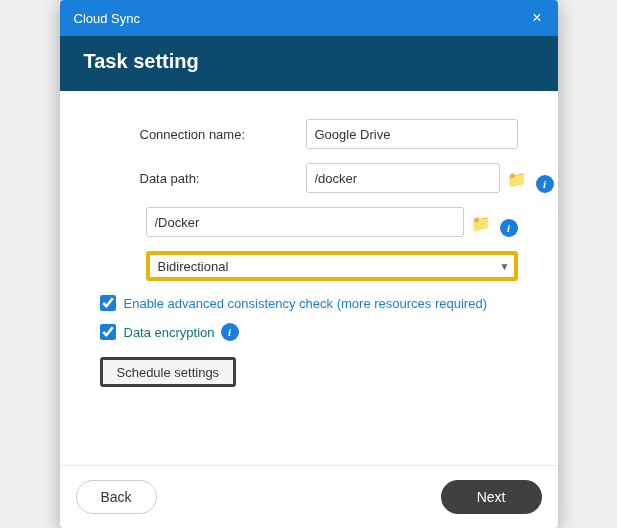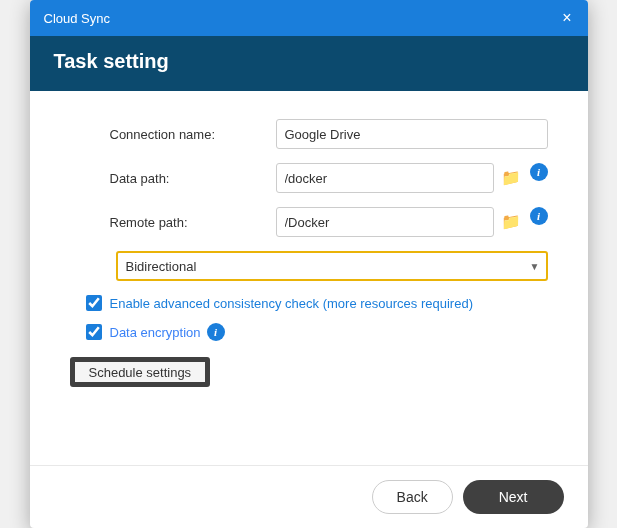--- a/index.html
+++ b/index.html
@@ -7,21 +7,21 @@
       font-family: -apple-system, BlinkMacSystemFont, 'Segoe UI', Arial, sans-serif;
       background: #f0f0f0;
       display: flex;
       align-items: center;
       justify-content: center;
       width: 617px;
       height: 528px;
       overflow: hidden;
     }
     .dialog {
-      width: 558px;
+      width: 498px;
       height: 528px;
       background: #fff;
       border-radius: 4px;
       display: flex;
       flex-direction: column;
       box-shadow: 0 4px 20px rgba(0,0,0,0.3);
       overflow: hidden;
     }
     .title-bar {
       background: #1a7edb;
@@ -68,21 +68,21 @@
       margin-left: 40px;
     }
     .form-label {
       width: 160px;
       font-size: 13px;
       color: #333;
       flex-shrink: 0;
     }
     .form-control-wrap {
       display: flex;
-      align-items: flex-start;
+      align-items: flex-end;
       flex: 1;
       padding-left: 6px;
     }
     .form-input {
       flex: 1;
       height: 30px;
       border: 1px solid #ccc;
       border-radius: 3px;
       padding: 0 8px;
       font-size: 13px;
@@ -119,21 +119,21 @@
       font-style: italic;
       font-family: serif;
     }
     .select-wrap {
       position: relative;
       flex: 1;
     }
     .form-select {
       width: 100%;
       height: 30px;
-      border: 2px solid #eab308;
+      border: 4px solid #eab308;
       border-radius: 3px;
       padding: 0 28px 0 8px;
       font-size: 13px;
       color: #333;
       appearance: none;
       background: #fff;
       outline: none;
       cursor: pointer;
     }
     .select-arrow {
@@ -142,55 +142,55 @@
       top: 50%;
       transform: translateY(-50%);
       pointer-events: none;
       color: #666;
       font-size: 10px;
     }
     .checkbox-row {
       display: flex;
       align-items: center;
       margin-bottom: 12px;
-      margin-left: 16px;
+      margin-left: 0;
     }
     .checkbox-input {
       width: 16px;
       height: 16px;
       margin-right: 8px;
       accent-color: #1a7edb;
       cursor: pointer;
       flex-shrink: 0;
     }
     .checkbox-label {
       font-size: 13px;
-      color: #3b82f6;
+      color: #0f766e;
     }
     .checkbox-label.advanced {
       color: #1a7edb;
     }
     .schedule-btn {
       display: inline-flex;
       align-items: center;
       height: 30px;
       padding: 0 14px;
-      border: 5px solid #404040;
+      border: 3px solid #404040;
       border-radius: 3px;
       background: #f5f5f5;
       font-size: 13px;
       color: #333;
       cursor: pointer;
       margin-top: 4px;
     }
     .footer {
       display: flex;
-      justify-content: flex-end;
-      align-items: center;
-      padding: 14px 24px;
+      justify-content: space-between;
+      align-items: center;
+      padding: 14px 16px;
       border-top: 1px solid #e8e8e8;
       gap: 10px;
     }
     .btn-back {
       height: 34px;
       padding: 0 24px;
       border: 1px solid #ccc;
       border-radius: 17px;
       background: #fff;
       font-size: 14px;
@@ -242,21 +242,20 @@
       <div class="form-control-wrap">
         <input class="form-input" type="text" value="/docker" style="">
         <button class="icon-btn">
           <span class="folder-icon">📁</span>
         </button>
         <div class="info-icon">i</div>
       </div>
     </div>
 
     <div class="form-row">
-      <label class="form-label">Remote path:</label>
       <div class="form-control-wrap">
         <input class="form-input" type="text" value="/Docker" style="">
         <button class="icon-btn">
           <span class="folder-icon">📁</span>
         </button>
         <div class="info-icon">i</div>
       </div>
     </div>
 
     <div class="form-row">

